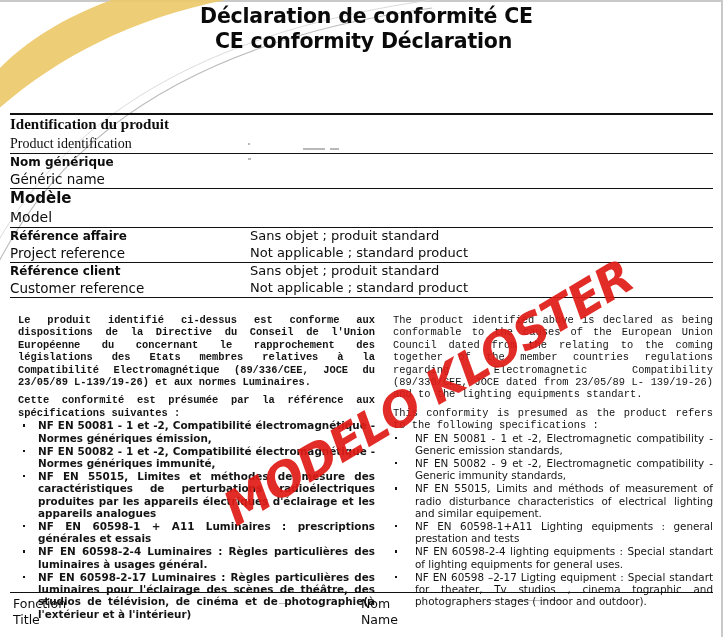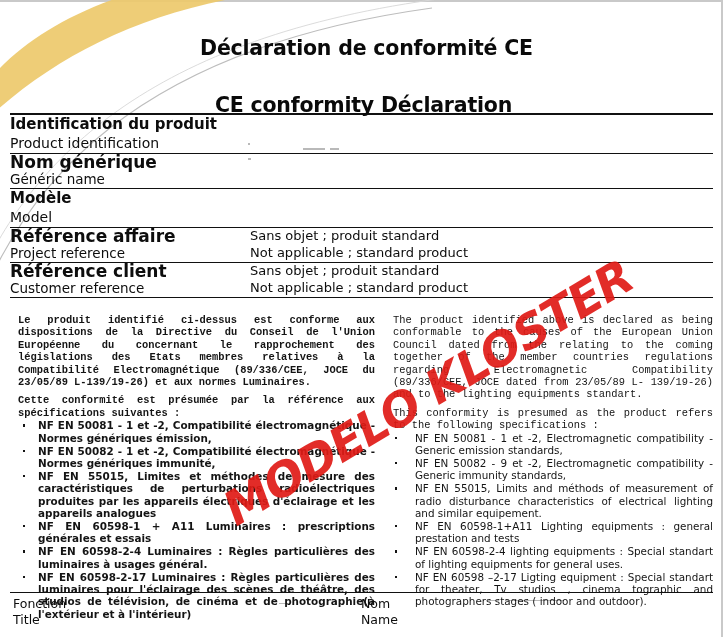--- a/index.html
+++ b/index.html
@@ -59,48 +59,47 @@
     text-align: center;
     z-index: 5;
   }
   .doc-title-line {
     font-weight: bold;
     font-size: 20.5px;
     line-height: 25px;
     letter-spacing: -0.2px;
     color: #0a0a0a;
     white-space: nowrap;
-    margin-top: 32px;
   }
   .doc-title-fr { padding-left: 10px; }
   .doc-title-en { padding-left: 4px; }
 
   
   .id-table {
     position: absolute;
     left: 10px;
     top: 113px;
     width: 703px;
     border-collapse: collapse;
     z-index: 4;
   }
   .id-table td {
     padding: 0;
     vertical-align: top;
     border-bottom: 1.6px solid #111;
   }
   .id-table tr.row-head td { border-bottom: 1.4px solid #111; }
-  .id-table tr.row-first td { border-top: 2.4px solid #111; }
+  .id-table tr.row-first td { border-top: 2.4px solid #111; font-family: Liberation Serif, serif; }
 
   .cell-label { width: 240px; padding: 1px 0 2px 4px; }
   .cell-value { padding: 1px 0 2px 4px; }
 
   .lbl-fr {
     font-weight: bold;
-    font-size: 17px;
+    font-size: 12px;
     line-height: 17px;
     white-space: nowrap;
   }
   .lbl-en {
     font-weight: normal;
     font-size: 13.5px;
     line-height: 17px;
     white-space: nowrap;
   }
   .lbl-fr.big { font-size: 15px; line-height: 19px; }

